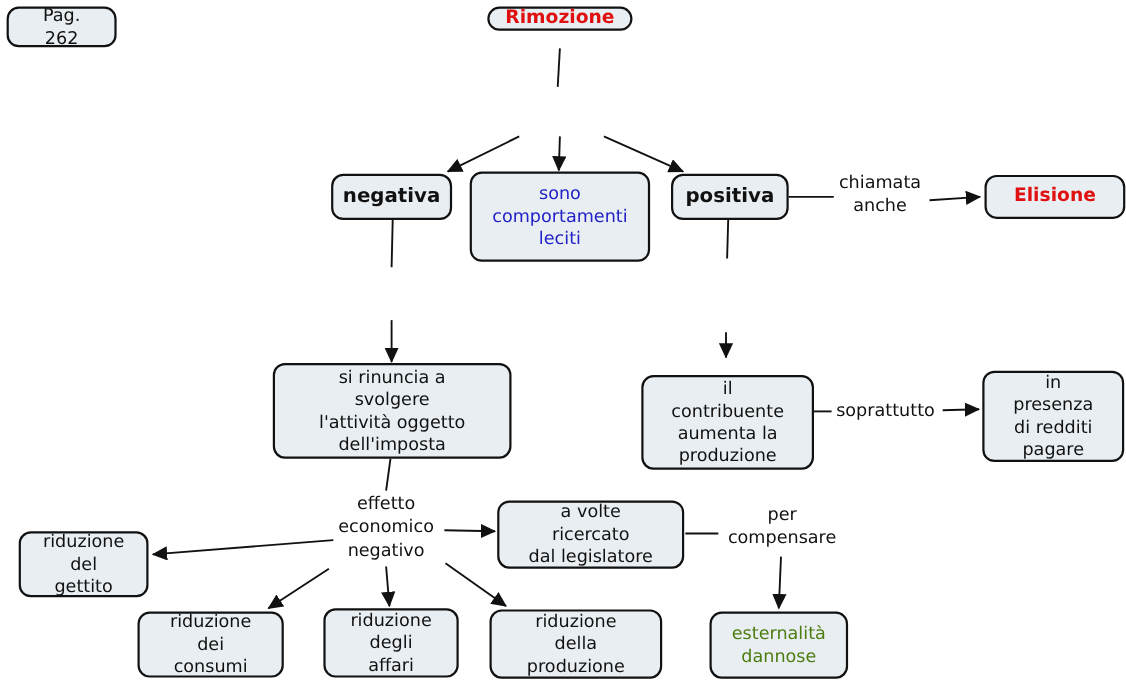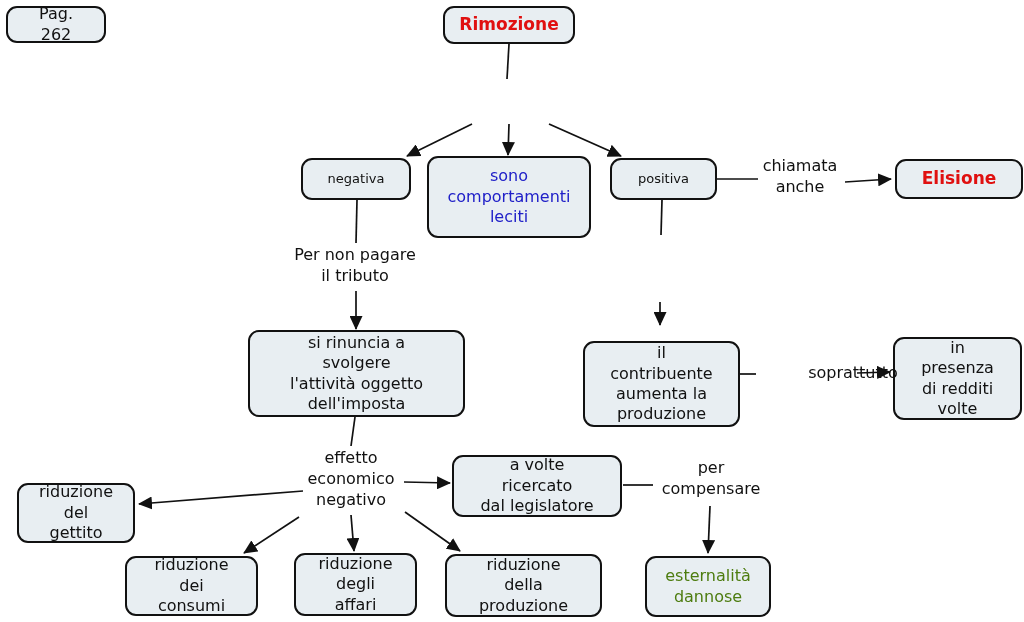--- a/index.html
+++ b/index.html
@@ -13,21 +13,21 @@
     background:#e8eef2; border:2px solid #111111; border-radius:11px;
     display:flex; align-items:center; justify-content:center;
     text-align:center; white-space:pre-line;
     font-size:16px; line-height:1.28; color:#111111; padding:2px 22px;
   }
   .edge-label {
     position:absolute; box-sizing:border-box;
     text-align:center; white-space:pre-line;
     font-size:16px; line-height:1.3; color:#111111;
   }
-  .bold   { font-weight:normal; font-size:13px; }
+  .bold   { font-weight:bold; font-size:18px; }
   .red    { color:#e01010; font-weight:bold; font-size:17px; }
   .blue   { color:#2020c8; }
   .purple { color:#4d7c0f; }
 </style>
 </head>
 <body>
 
 <div class="canvas">
 
   <svg class="edges" viewBox="0 0 1024 622">
@@ -55,21 +55,21 @@
       <line x1="299" y1="517" x2="244" y2="553" marker-end="url(#ah)"></line>
       <line x1="351" y1="515" x2="354" y2="551" marker-end="url(#ah)"></line>
       <line x1="405" y1="512" x2="460" y2="551" marker-end="url(#ah)"></line>
       <line x1="623" y1="485" x2="653" y2="485"></line>
       <line x1="710" y1="506" x2="708" y2="553" marker-end="url(#ah)"></line>
     </g>
   </svg>
 
   <div class="node" style="left:6px; top:6px; width:100px; height:37px;">Pag. 262</div>
 
-  <div class="node red" style="left:443px; top:6px; width:132px; height:38px;">Rimozione</div>
+  <div class="node red" style="left:443px; top:6px; width:132px; height:22px;">Rimozione</div>
 
   <div class="node bold" style="left:301px; top:158px; width:110px; height:42px;">negativa</div>
 
   <div class="node bold" style="left:610px; top:158px; width:107px; height:42px;">positiva</div>
 
   <div class="node blue" style="left:427px; top:156px; width:164px; height:82px;">sono
 comportamenti
 leciti</div>
 
   <div class="node red" style="left:895px; top:159px; width:128px; height:40px;">Elisione</div>
@@ -77,21 +77,21 @@
   <div class="node" style="left:248px; top:330px; width:217px; height:87px;">si rinuncia a svolgere
 l'attività oggetto
 dell'imposta</div>
 
   <div class="node" style="left:583px; top:327px; width:157px; height:86px;margin-top:14px;">il contribuente
 aumenta la
 produzione</div>
 
   <div class="node" style="left:893px; top:337px; width:129px; height:83px;">in presenza
 di redditi
-volte</div>
+pagare</div>
 
   <div class="node" style="left:452px; top:455px; width:170px; height:62px;">a volte ricercato
 dal legislatore</div>
 
   <div class="node" style="left:17px; top:483px; width:118px; height:60px;">riduzione
 del gettito</div>
 
   <div class="node" style="left:125px; top:556px; width:133px; height:60px;">riduzione
 dei consumi</div>
 
@@ -101,25 +101,23 @@
   <div class="node" style="left:445px; top:554px; width:157px; height:63px;">riduzione della
 produzione</div>
 
   <div class="node purple" style="left:645px; top:556px; width:126px; height:61px;">esternalità
 dannose</div>
 
 
   <div class="edge-label" style="left:750px; top:156px; width:100px;">chiamata
 anche</div>
 
-  <div class="edge-label" style="left:282px; top:245px; width:146px;">Per non pagare
-il tributo</div>
 
 
-  <div class="edge-label" style="left:753px; top:363px; width:104px;margin-left:48px;">soprattutto</div>
+  <div class="edge-label" style="left:753px; top:363px; width:104px;">soprattutto</div>
 
   <div class="edge-label" style="left:294px; top:448px; width:114px;">effetto
 economico
 negativo</div>
 
   <div class="edge-label" style="left:655px; top:458px; width:112px;">per
 compensare</div>
 
 </div>
 

